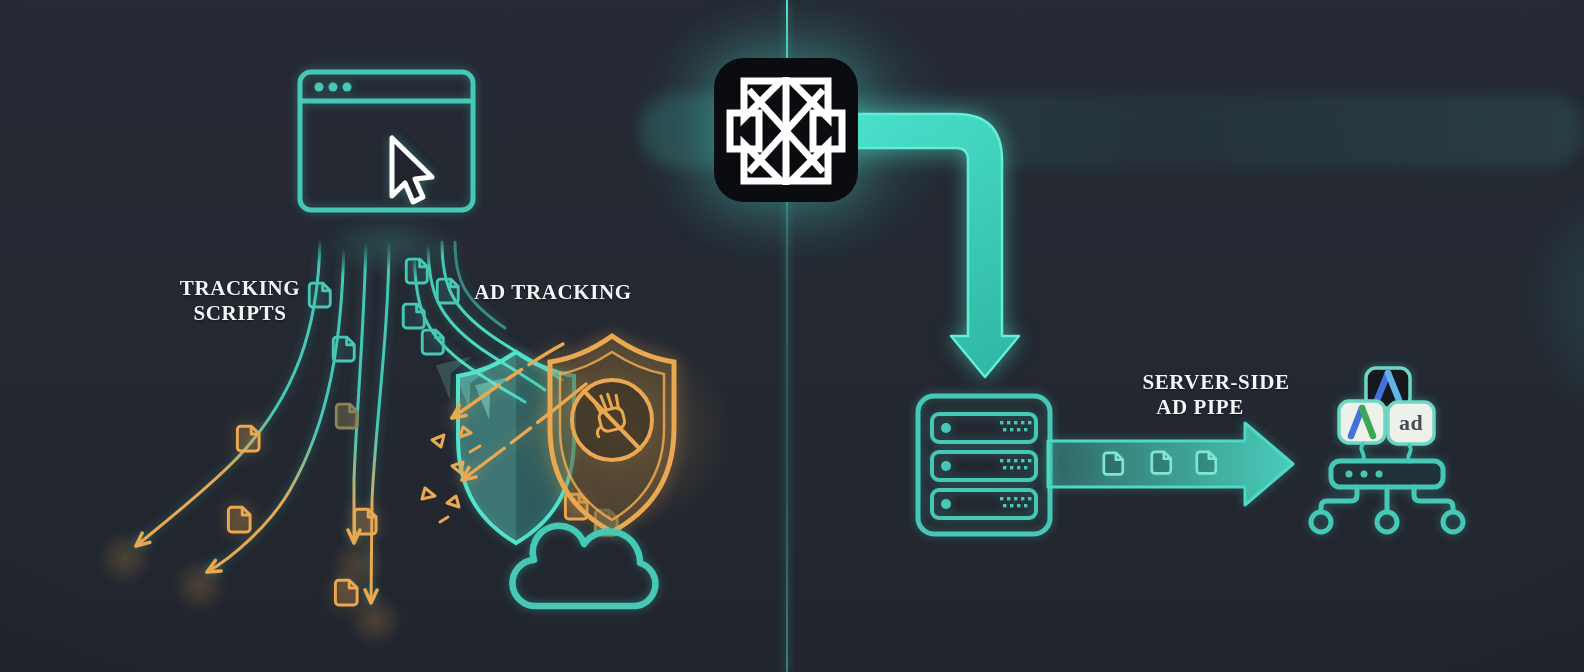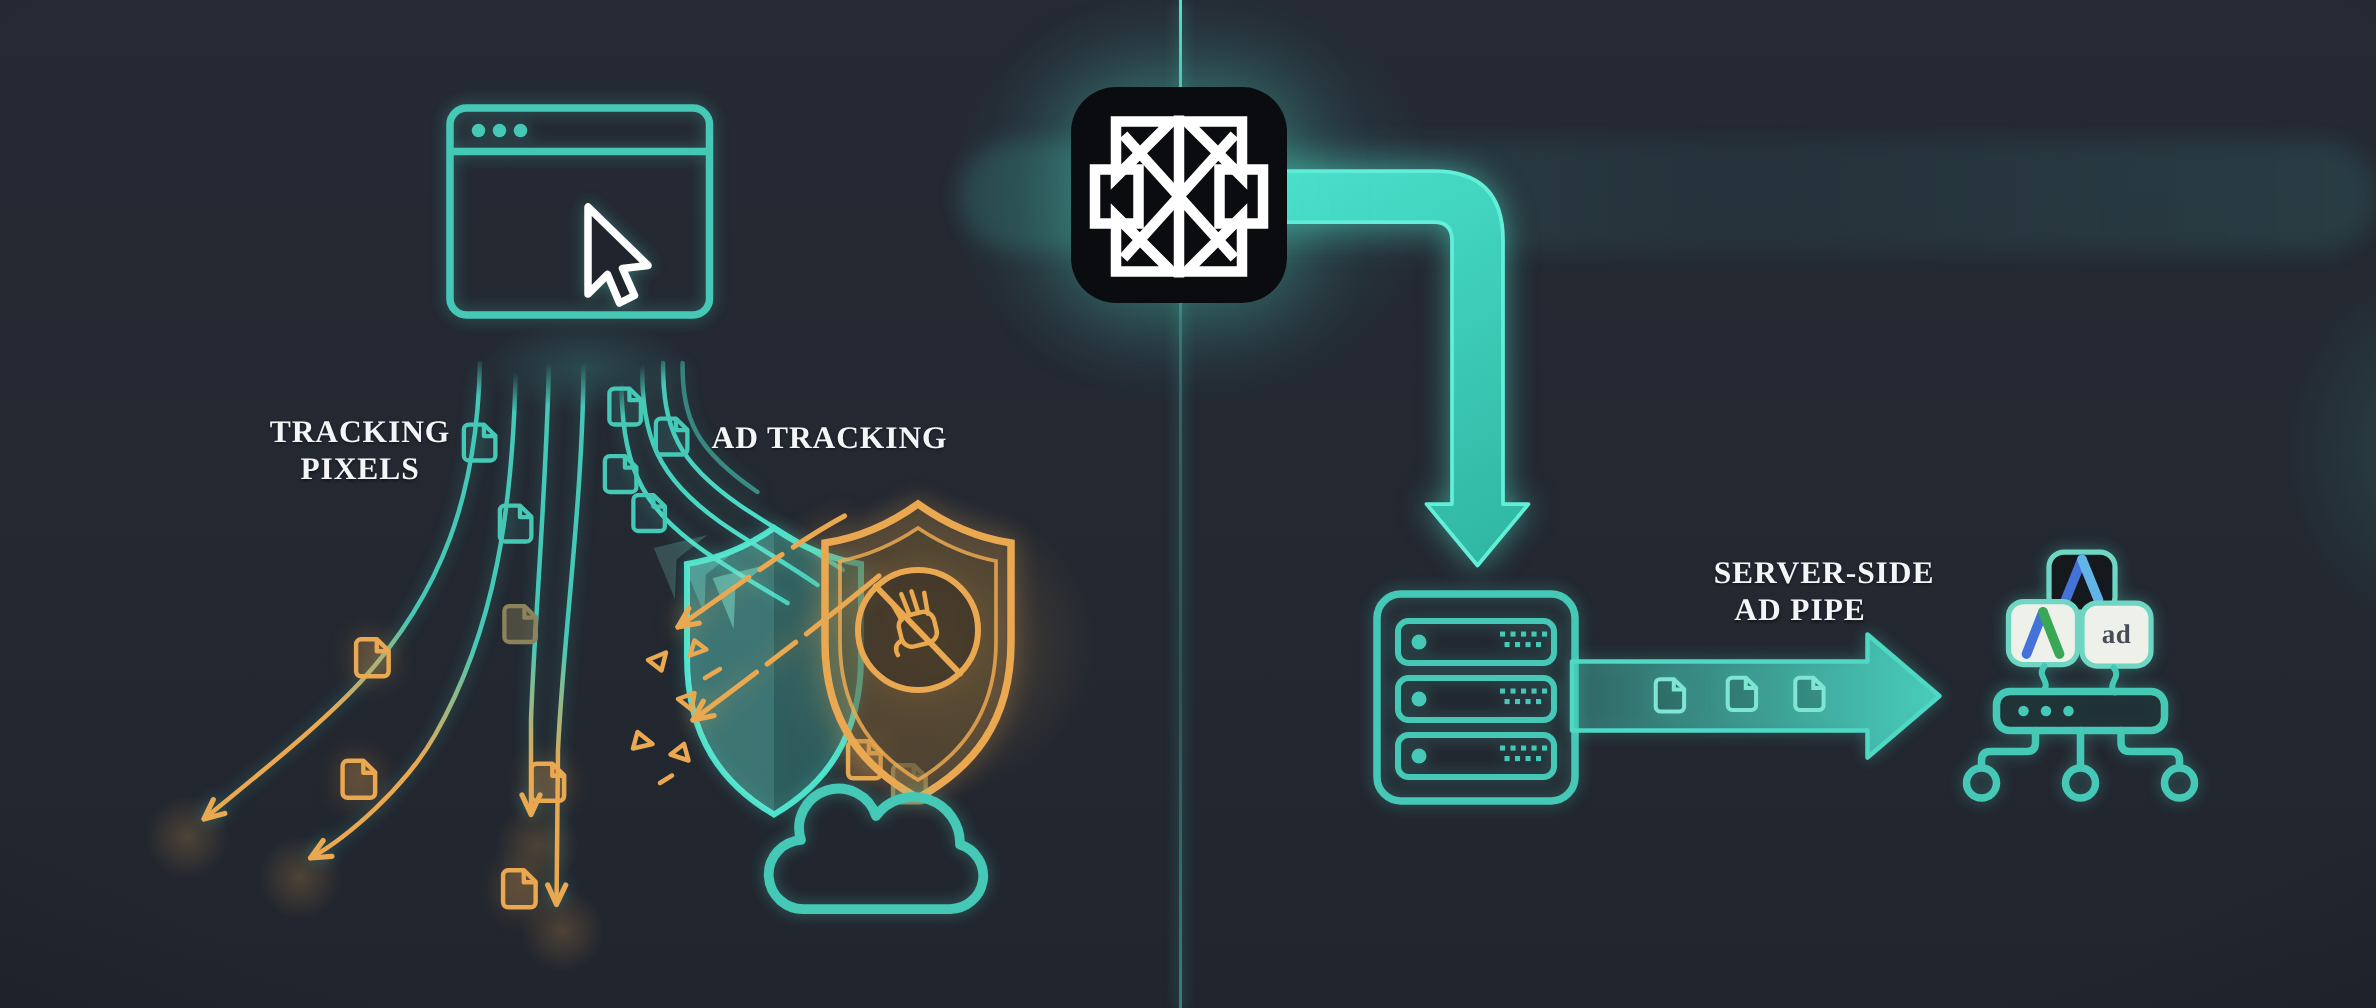--- a/index.html
+++ b/index.html
@@ -29,21 +29,21 @@
     box-shadow:0 0 9px rgba(74,224,203,.55);
   }
   svg.scene{position:absolute;left:0;top:0;}
   .label{
     position:absolute;transform:translate(-50%,-50%);
     color:var(--text,#f3f5f6);font-weight:700;font-size:21px;letter-spacing:.6px;
     white-space:nowrap;text-shadow:0 1px 2px rgba(0,0,0,.5);
   }
   .label-ad{
     position:absolute;transform:translate(-50%,-50%);
-    color:var(--ad-text,#474d58);font-weight:700;font-size:18px;letter-spacing:.3px;
+    color:var(--ad-text,#474d58);font-weight:700;font-size:22px;letter-spacing:.3px;
   }
   
   .s-teal{stroke:var(--teal,#46c8b6);}      .f-teal{fill:var(--teal,#46c8b6);}
   .s-bright{stroke:var(--teal-bright,#4ee2cc);}
   .s-orange{stroke:var(--orange,#eaa851);}  .f-none{fill:none;}
   .st-teal{stop-color:var(--teal,#46c8b6);} .st-teal0{stop-color:var(--teal,#46c8b6);stop-opacity:0;}
   .st-bright{stop-color:var(--teal-bright,#4ee2cc);}
   .st-orange{stop-color:var(--orange,#eaa851);}
   .glow-t{filter:drop-shadow(0 0 10px rgba(78,226,204,.55));}
   .glow-ts{filter:drop-shadow(0 0 5px rgba(78,226,204,.35));}
@@ -290,18 +290,18 @@
         <path d="M1387,487 V511"></path>
         <path d="M1414,487 V495 Q1414,501 1420,501 H1447 Q1453,501 1453,507 V511"></path>
       </g>
       <circle cx="1321" cy="522" r="10" class="s-teal f-none" stroke-width="5"></circle>
       <circle cx="1387" cy="522" r="10" class="s-teal f-none" stroke-width="5"></circle>
       <circle cx="1453" cy="522" r="10" class="s-teal f-none" stroke-width="5"></circle>
     </g>
   </svg>
 
   <div class="label" style="left:240px;top:288px">TRACKING</div>
-  <div class="label" style="left:240px;top:313px">PIXELS</div>
+  <div class="label" style="left:240px;top:313px">SCRIPTS</div>
   <div class="label" style="left:553px;top:292px">AD TRACKING</div>
   <div class="label" style="left:1216px;top:382px">SERVER-SIDE</div>
   <div class="label" style="left:1200px;top:407px">AD PIPE</div>
   <div class="label-ad" style="left:1411px;top:423px">ad</div>
 </div>
 
 </body></html>

